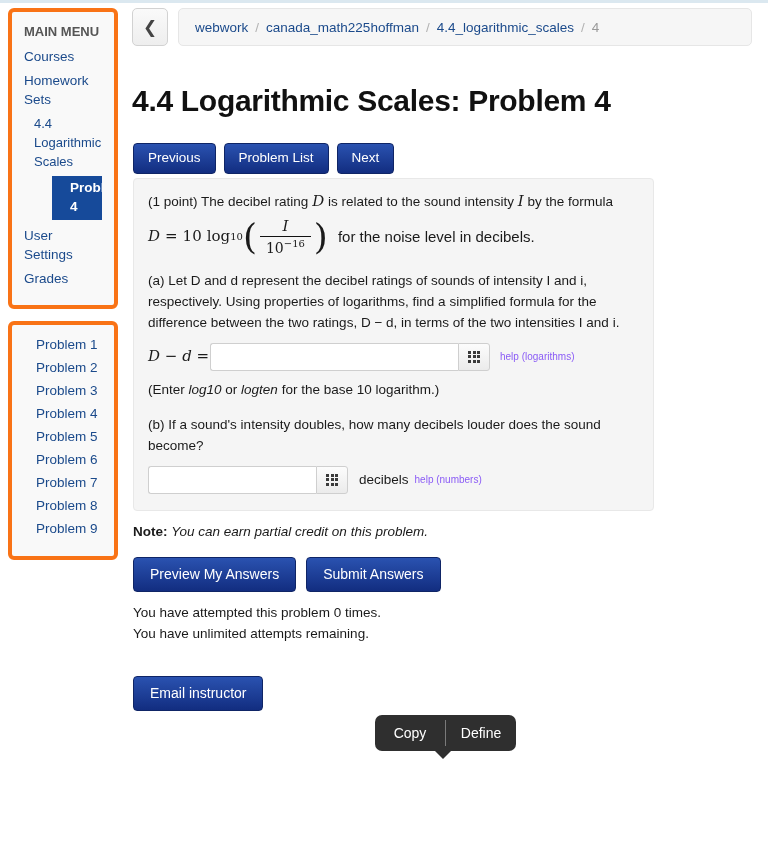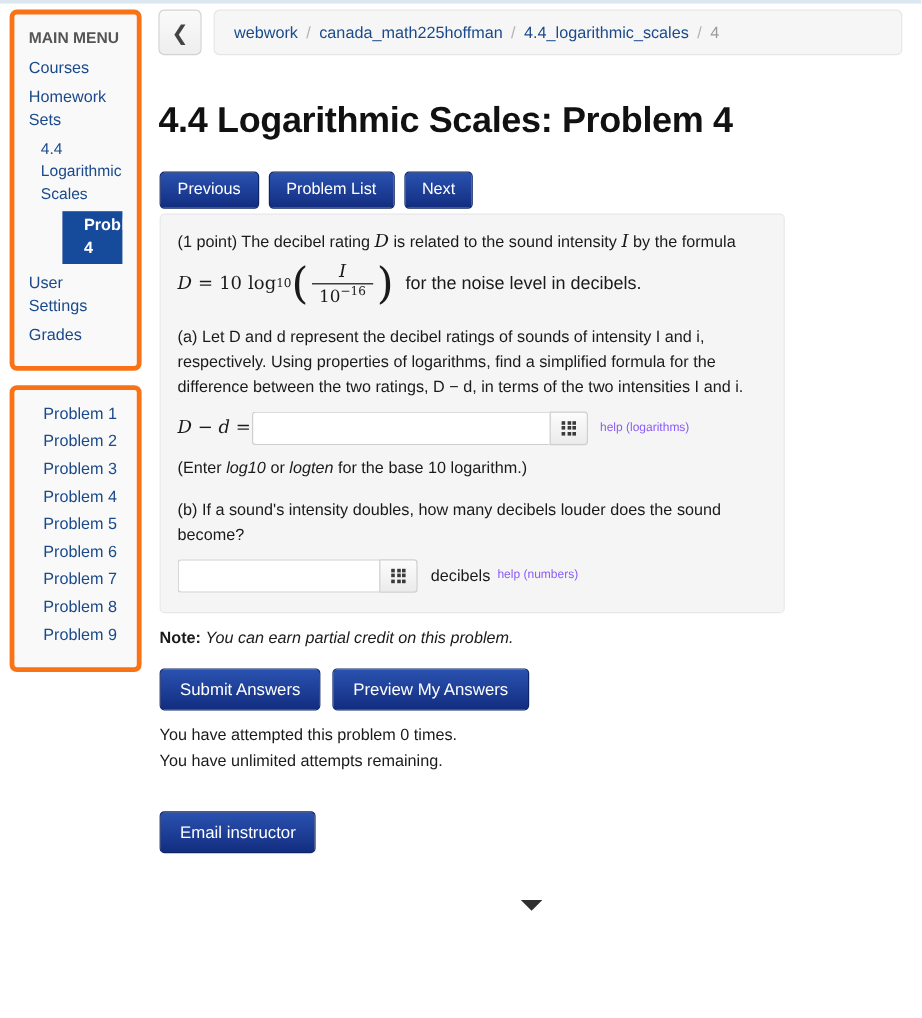--- a/index.html
+++ b/index.html
@@ -302,27 +302,32 @@
       </span>
       <span class="unit">decibels</span>
       <a class="helplink" style="margin-left:6px" href="#">help (numbers)</a>
     </div>
 
   </div>
 
   <div class="note"><b>Note:</b> <i>You can earn partial credit on this problem.</i></div>
 
   <div class="answerbtns">
+    <button class="btn-blue btn-big">Preview My Answers</button>
     <button class="btn-blue btn-big">Submit Answers</button>
-    <button class="btn-blue btn-big">Preview My Answers</button>
   </div>
 
   <div class="attempts">
     <div>You have attempted this problem 0 times.</div>
     <div>You have unlimited attempts remaining.</div>
   </div>
 
   <button class="btn-blue btn-big emailbtn">Email instructor</button>
 
+  <div class="ctxmenu">
+    <div class="item">Copy</div>
+    <div class="divider"></div>
+    <div class="item">Define</div>
+  </div>
   <div class="ctxarrow"></div>
 
 
 </div>
 
 </body></html>

